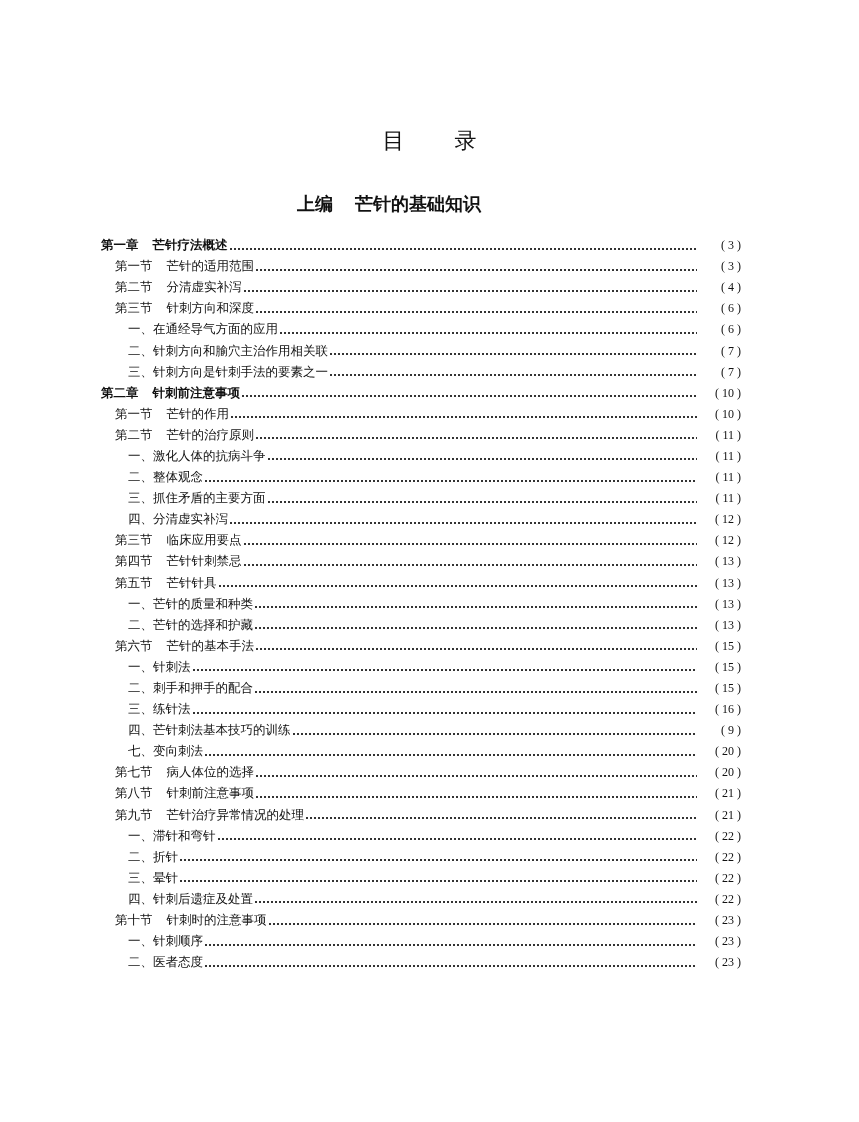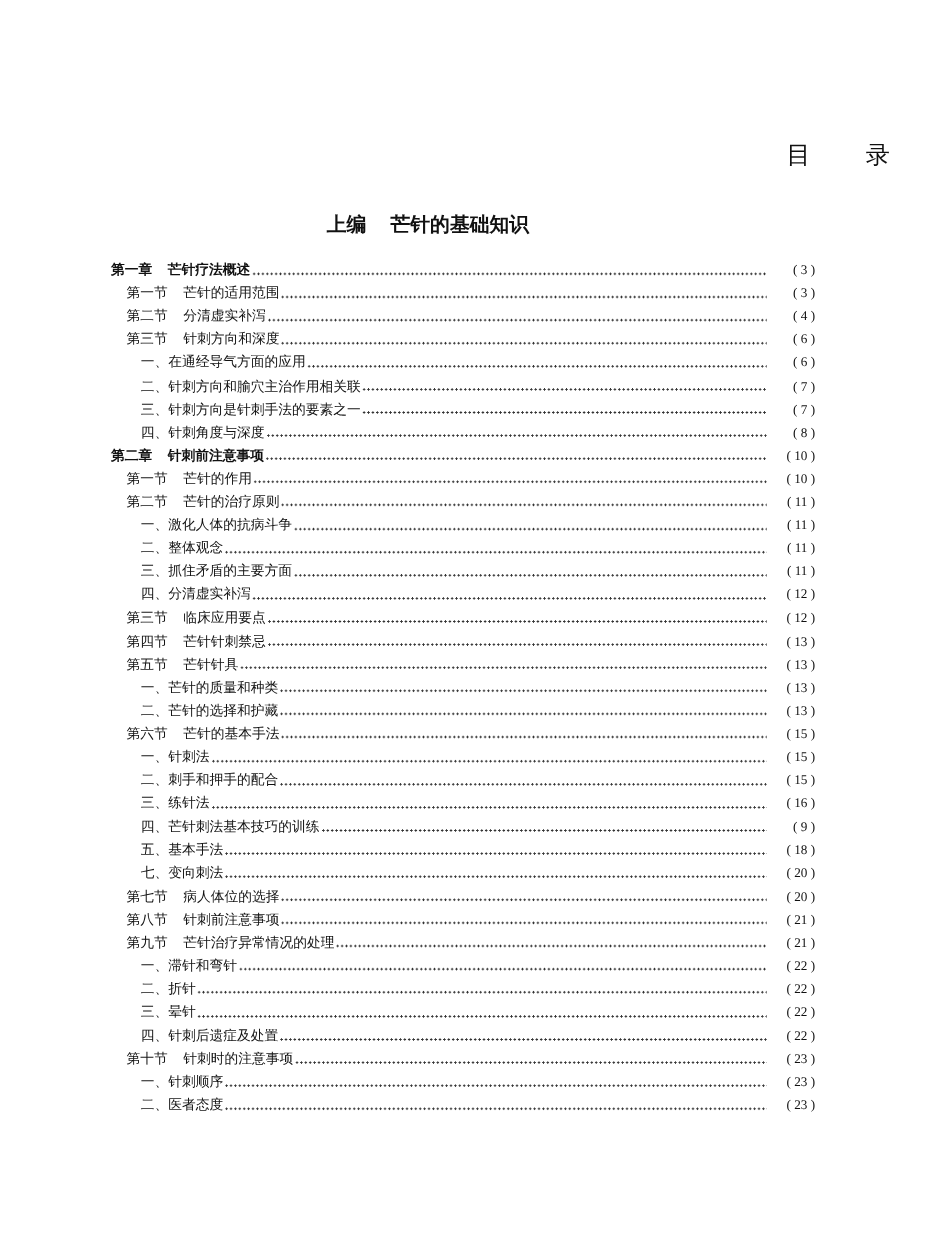--- a/index.html
+++ b/index.html
@@ -1,18 +1,18 @@
 <!DOCTYPE html>
 <html><head>
 <meta charset="utf-8">
 <style>
   html, body { margin: 0; padding: 0; background: #ffffff; }
   body { width: 859px; height: 1122px; position: relative; overflow: hidden;
          font-family: "DejaVu Serif", "Liberation Serif", serif; color: #111; }
-  .page-title { position: absolute; top: 126px; left: 0; width: 859px; text-align: right;
+  .page-title { position: absolute; top: 126px; left: 0; width: 859px; text-align: center;
          font-family: "DejaVu Sans", sans-serif; font-size: 22px; letter-spacing: 50px; padding-left: 50px; box-sizing: border-box; }
   .part-title { position: absolute; top: 192px; left: 0; width: 778px; text-align: center;
          font-size: 18px; font-weight: bold; }
   .part-title .gap { display: inline-block; width: 22px; }
   .toc { position: absolute; top: 235px; left: 101px; width: 640px; }
   .row { height: 21.1px; display: flex; align-items: center; font-size: 12.5px; white-space: nowrap; }
   .row.lvl1 { padding-left: 0; font-weight: bold; }
   .row.lvl2 { padding-left: 14px; }
   .row.lvl3 { padding-left: 27px; }
   .label { flex: 0 0 auto; }
@@ -61,25 +61,20 @@
     <div class="row lvl3">
       <span class="label"><span class="num">二、</span><span>针刺方向和腧穴主治作用相关联</span></span>
       <span class="dots"></span>
       <span class="page">( 7 )</span>
     </div>
     <div class="row lvl3">
       <span class="label"><span class="num">三、</span><span>针刺方向是针刺手法的要素之一</span></span>
       <span class="dots"></span>
       <span class="page">( 7 )</span>
     </div>
-    <div class="row lvl3">
-      <span class="label"><span class="num">四、</span><span>针刺角度与深度</span></span>
-      <span class="dots"></span>
-      <span class="page">( 8 )</span>
-    </div>
     <div class="row lvl1">
       <span class="label"><span class="num">第二章</span><span>针刺前注意事项</span></span>
       <span class="dots"></span>
       <span class="page">( 10 )</span>
     </div>
     <div class="row lvl2">
       <span class="label"><span class="num">第一节</span><span>芒针的作用</span></span>
       <span class="dots"></span>
       <span class="page">( 10 )</span>
     </div>
@@ -152,25 +147,20 @@
       <span class="label"><span class="num">三、</span><span>练针法</span></span>
       <span class="dots"></span>
       <span class="page">( 16 )</span>
     </div>
     <div class="row lvl3">
       <span class="label"><span class="num">四、</span><span>芒针刺法基本技巧的训练</span></span>
       <span class="dots"></span>
       <span class="page">( 9 )</span>
     </div>
     <div class="row lvl3">
-      <span class="label"><span class="num">五、</span><span>基本手法</span></span>
-      <span class="dots"></span>
-      <span class="page">( 18 )</span>
-    </div>
-    <div class="row lvl3">
       <span class="label"><span class="num">七、</span><span>变向刺法</span></span>
       <span class="dots"></span>
       <span class="page">( 20 )</span>
     </div>
     <div class="row lvl2">
       <span class="label"><span class="num">第七节</span><span>病人体位的选择</span></span>
       <span class="dots"></span>
       <span class="page">( 20 )</span>
     </div>
     <div class="row lvl2">

